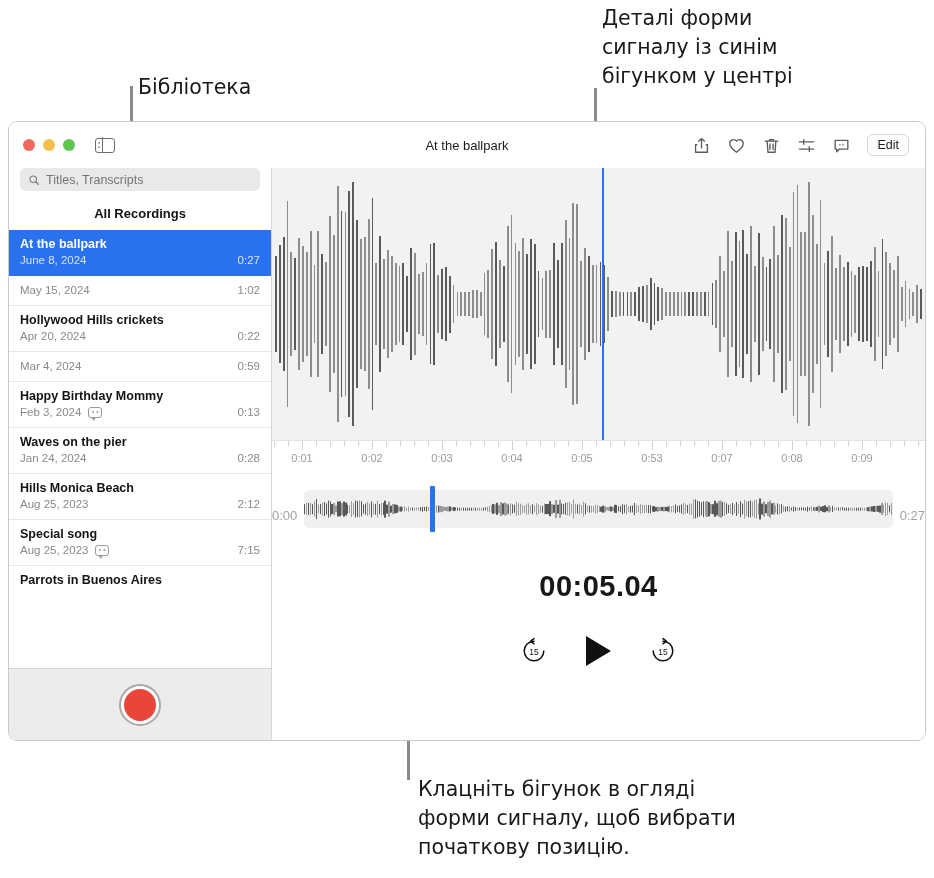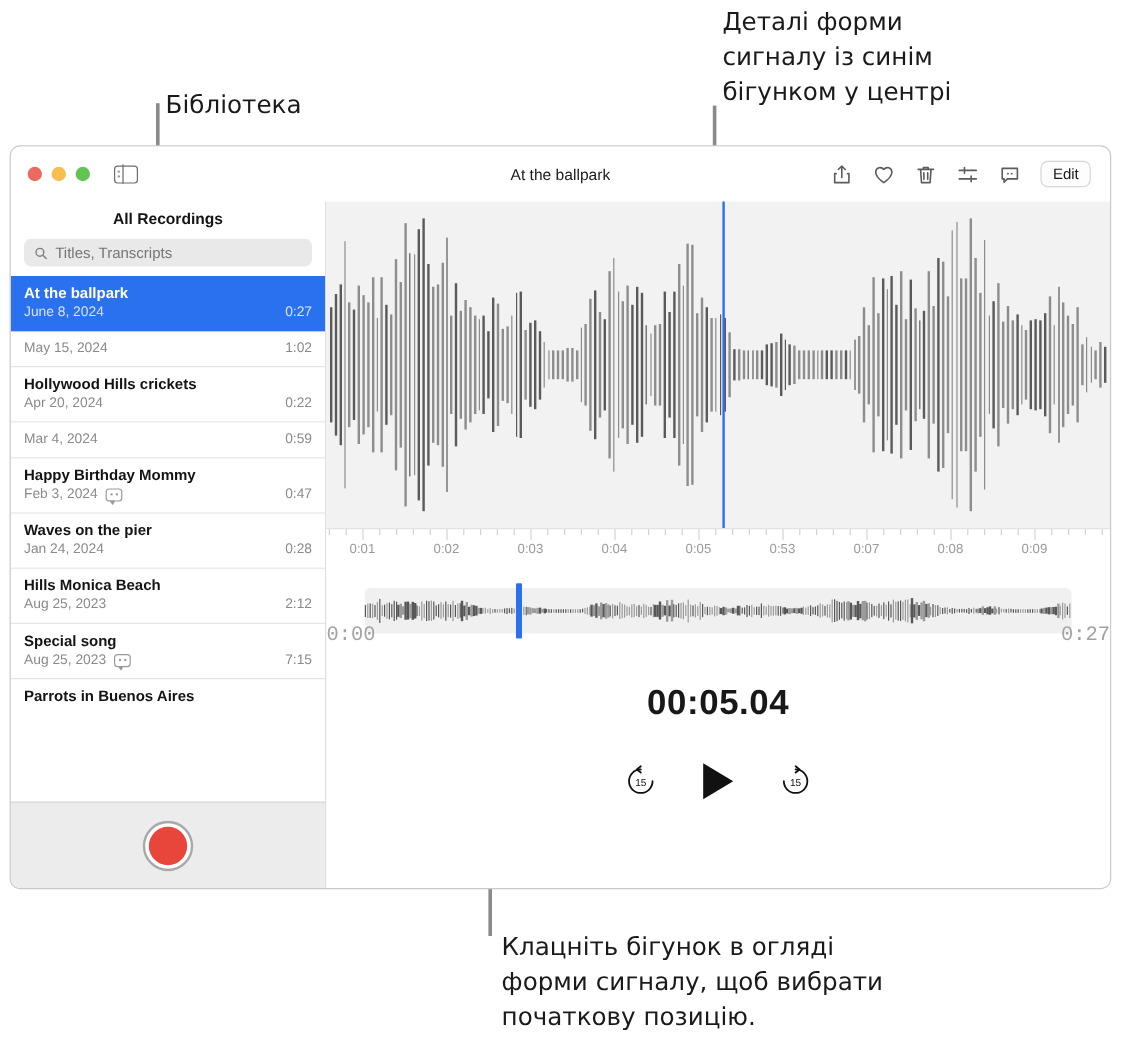--- a/index.html
+++ b/index.html
@@ -226,22 +226,22 @@
     background: #f0f0f0; border-radius: 5px;
     overflow: visible;
   }
   #overview .ob { position: absolute; top: 50%; transform: translateY(-50%); width: 1.3px; }
   #ov-playhead {
     position: absolute; top: -4px; bottom: -4px;
     left: 126px; width: 5px;
     background: #2a71f0; border-radius: 1px;
   }
   .ov-label {
-    position: absolute; top: 40px;
-    font-size: 17px; color: #a2a2a2; font-family: Liberation Mono, monospace;
+    position: absolute; top: 28px;
+    font-size: 13px; color: #a2a2a2;
   }
   #ov-left { left: 0; }
   #ov-right { right: 0; }
 
   #timecode {
     text-align: center;
     font-size: 29px; font-weight: bold;
     color: #181818; letter-spacing: 0.5px;
     margin-top: 20px;
     font-family: "Liberation Sans", sans-serif;
@@ -308,31 +308,31 @@
           <circle cx="10" cy="11" r="1" fill="currentColor" stroke="none"></circle>
           <circle cx="14" cy="11" r="1" fill="currentColor" stroke="none"></circle>
         </svg>
         <button id="edit-btn">Edit</button>
       </div>
     </div>
 
     <div id="body">
 
       <div id="sidebar">
-        <div id="sidebar-header">All Recordings</div>
-
         <div id="search-wrap">
           <div id="search-field">
             <svg viewBox="0 0 24 24" fill="none" stroke="currentColor" stroke-width="2.3" stroke-linecap="round">
               <circle cx="10.5" cy="10.5" r="6.5"></circle>
                 <path d="M15.5 15.5L21 21"></path>
             </svg>
             <input id="search-input" type="text" placeholder="Titles, Transcripts" style="">
           </div>
         </div>
+
+        <div id="sidebar-header">All Recordings</div>
 
         <div id="rec-list">
             <div class="rec selected">
               <div class="r-title">At the ballpark</div>
               <div class="r-sub">
                 <span>June 8, 2024</span>
                 <span class="r-dur">0:27</span>
               </div>
             </div>
             <div class="rec">
@@ -352,21 +352,21 @@
               <div class="r-sub">
                 <span>Mar 4, 2024</span>
                 <span class="r-dur">0:59</span>
               </div>
             </div>
             <div class="rec">
               <div class="r-title">Happy Birthday Mommy</div>
               <div class="r-sub">
                 <span>Feb 3, 2024</span>
                 <span class="badge"></span>
-                <span class="r-dur">0:47</span>
+                <span class="r-dur">0:13</span>
               </div>
             </div>
             <div class="rec">
               <div class="r-title">Waves on the pier</div>
               <div class="r-sub">
                 <span>Jan 24, 2024</span>
                 <span class="r-dur">0:28</span>
               </div>
             </div>
             <div class="rec">

